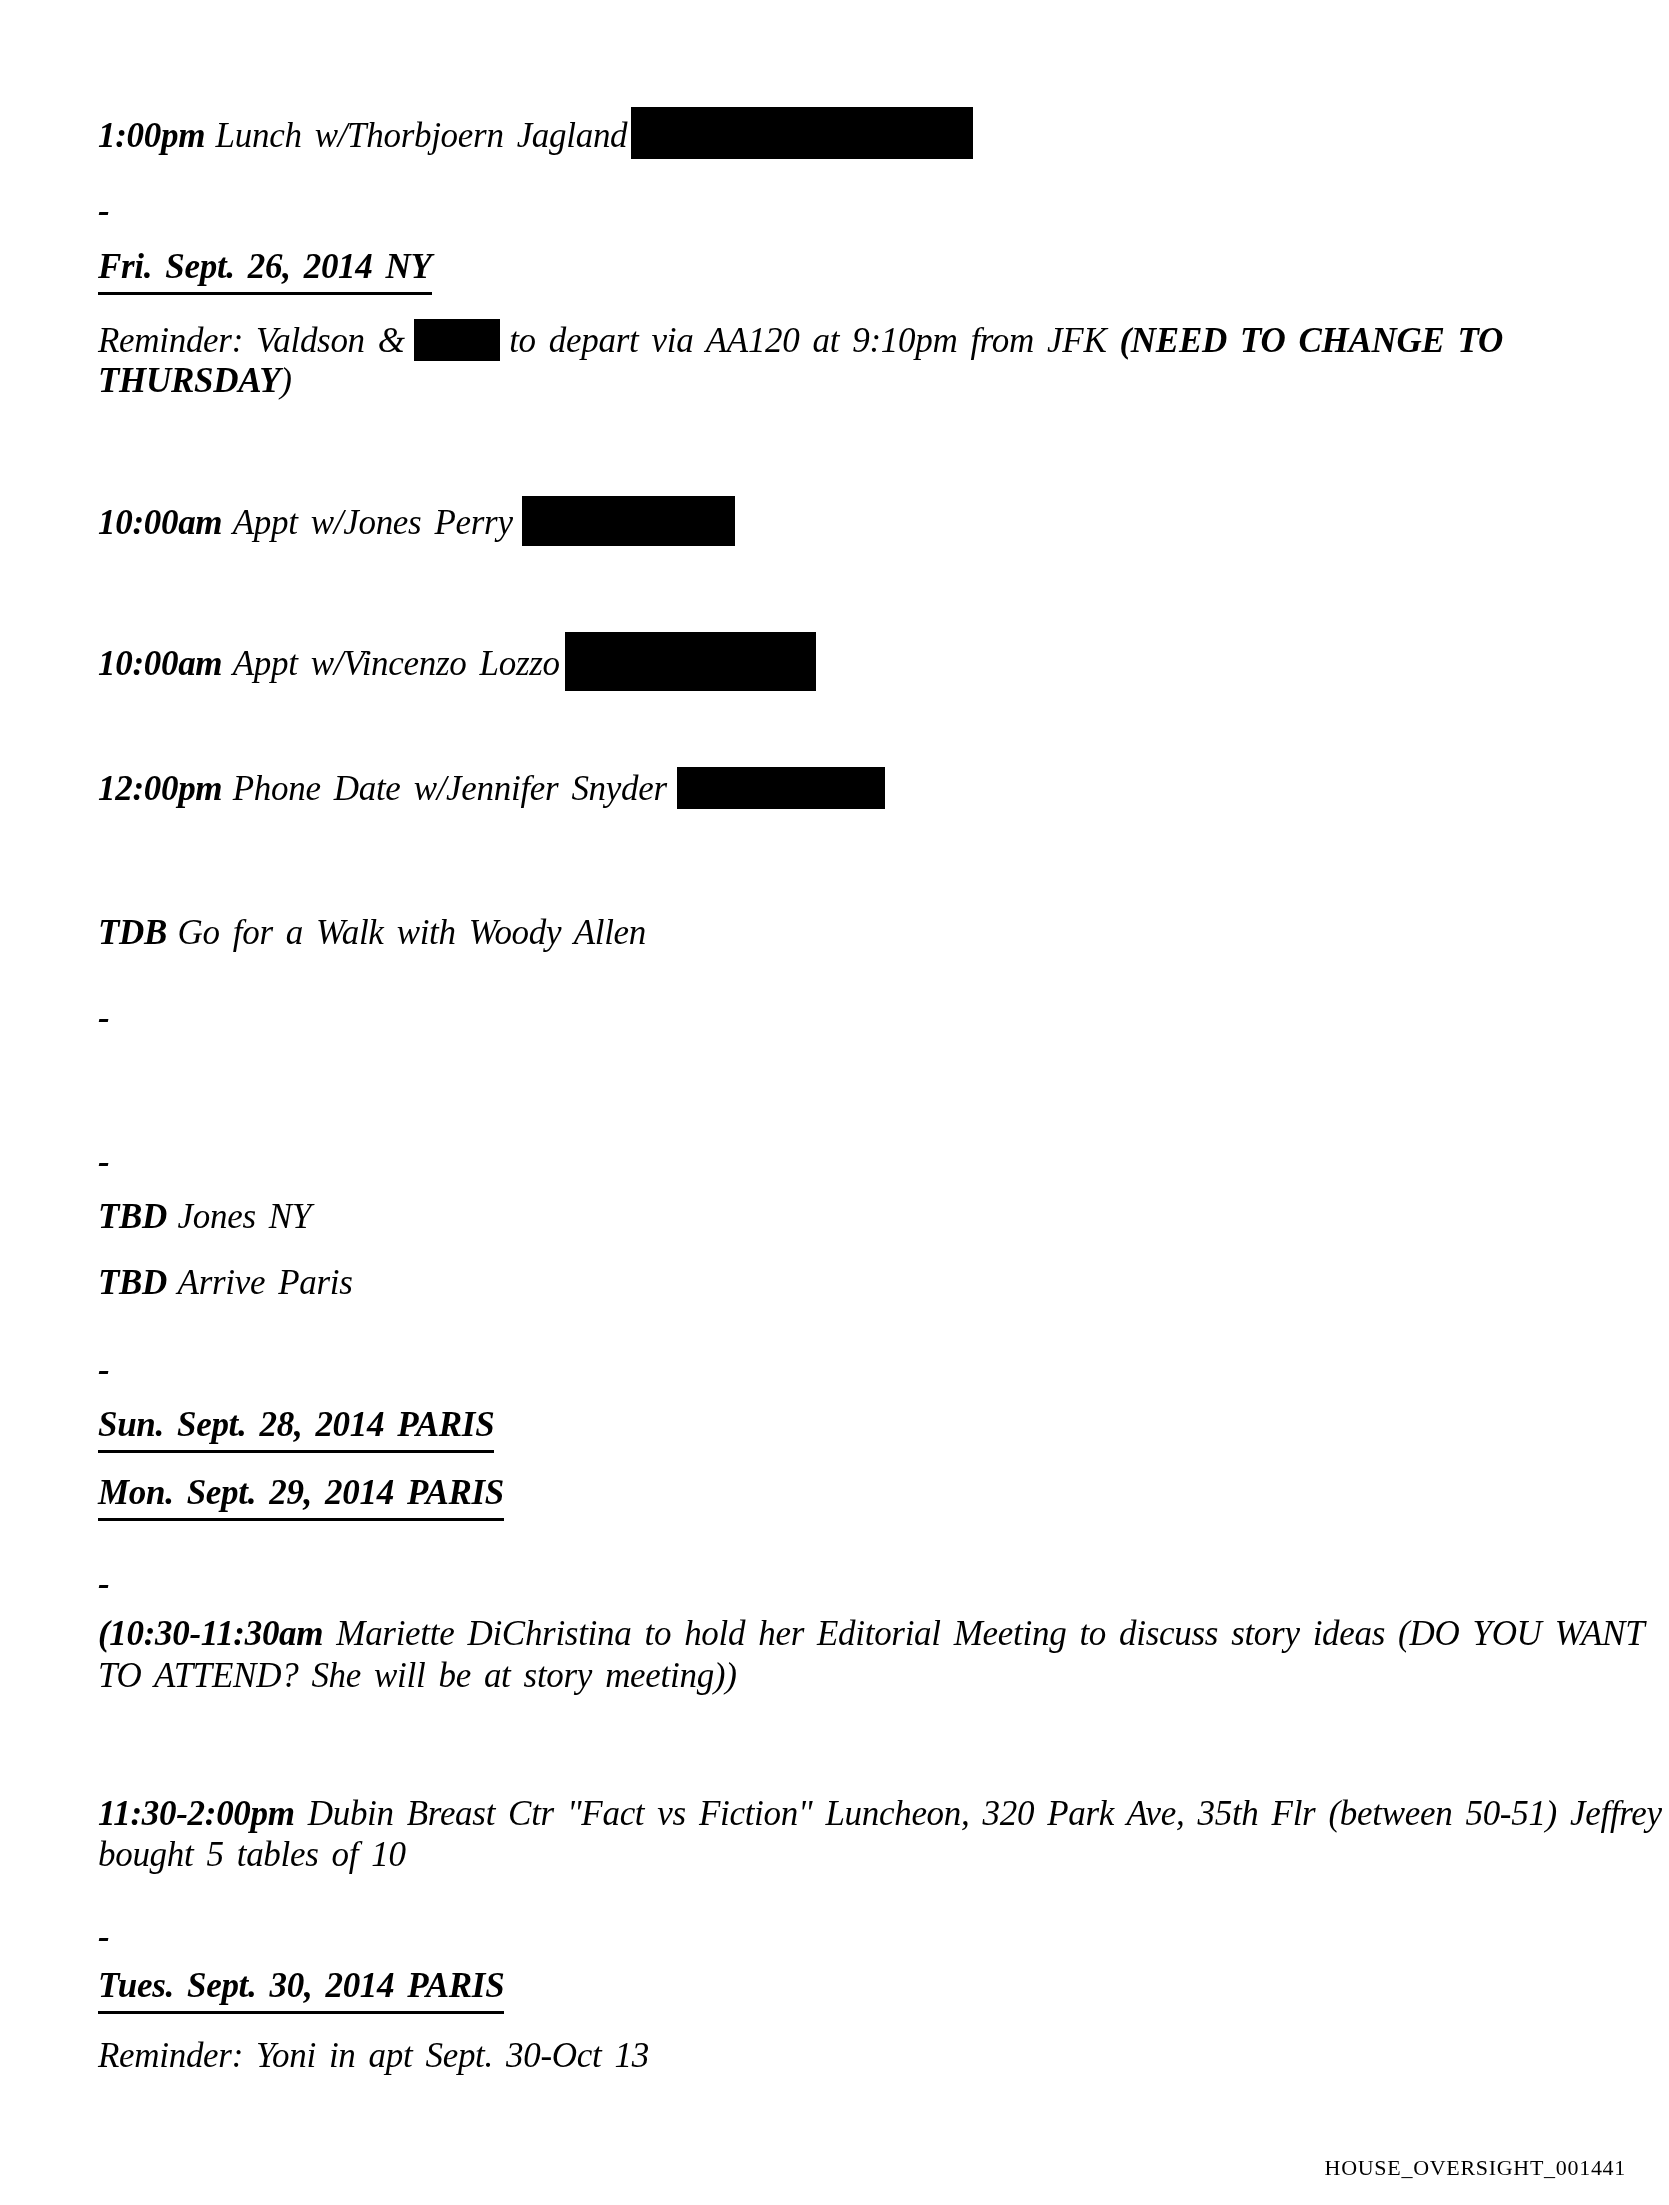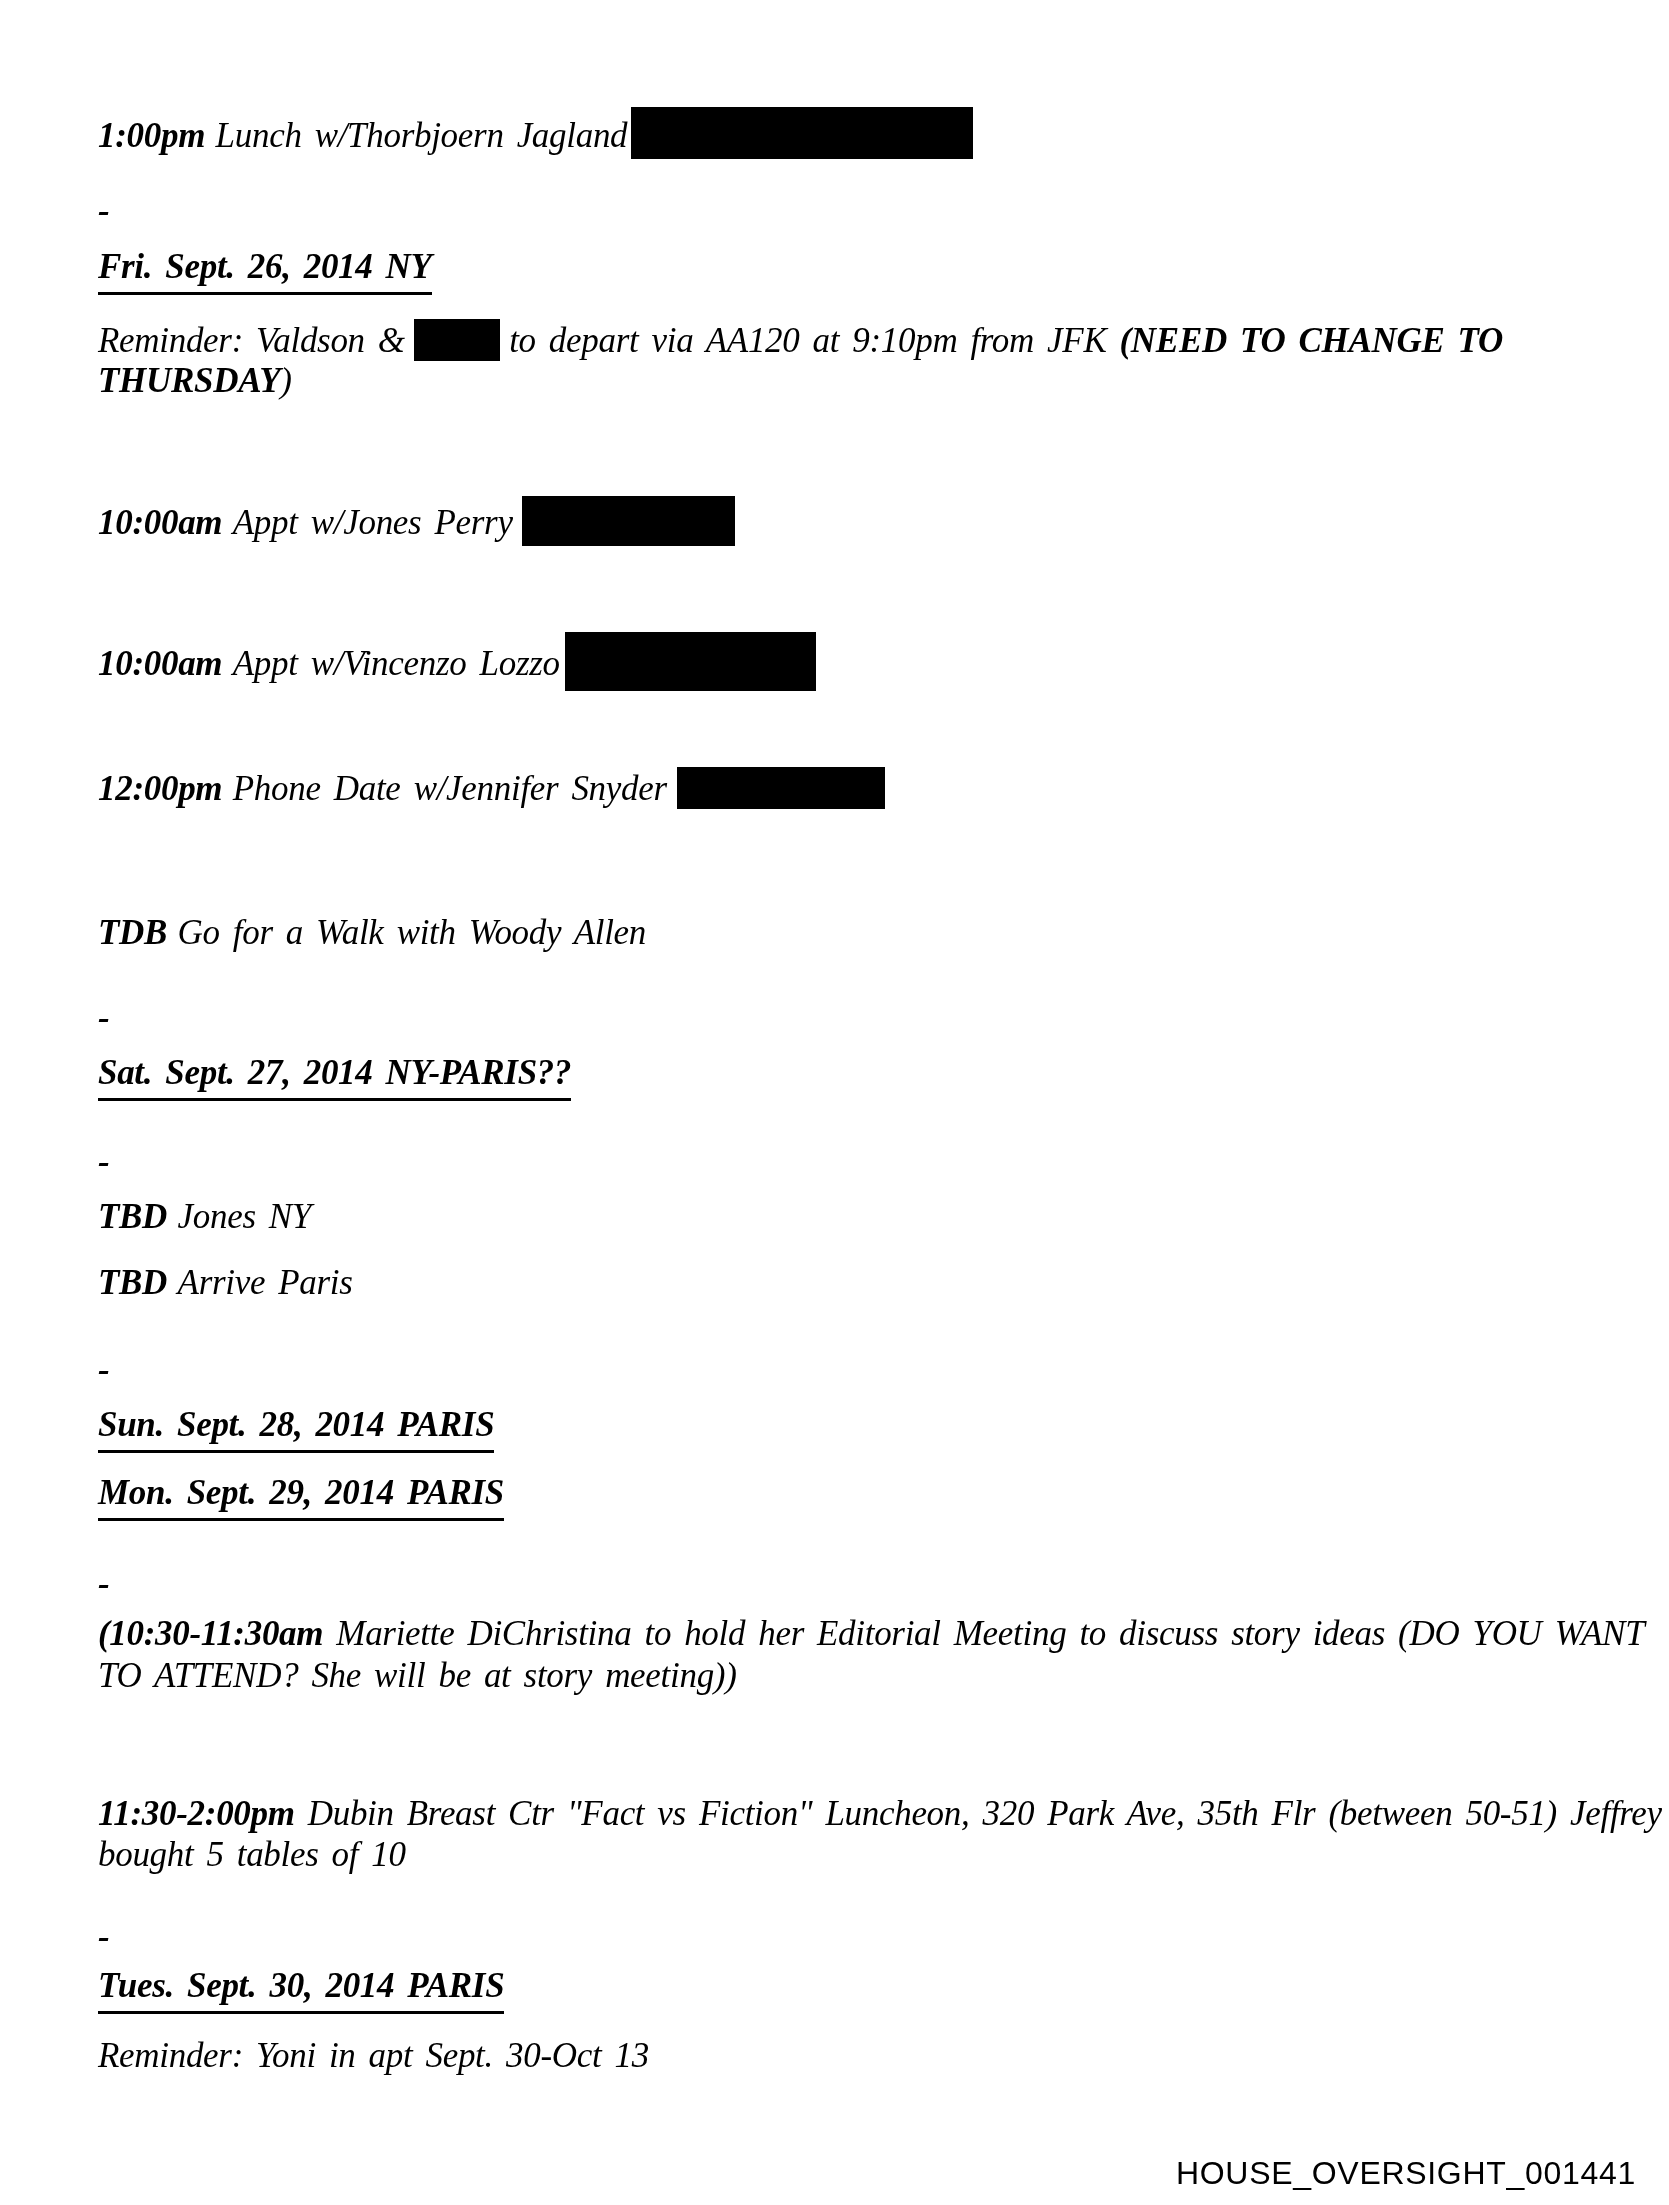--- a/index.html
+++ b/index.html
@@ -48,24 +48,24 @@
     font-weight: 700;
     font-style: italic;
     line-height: 1;
   }
   .redaction {
     display: inline-block;
     background: #000000;
   }
   .footer {
     position: absolute;
-    right: 33px;
+    right: 43px;
     top: 2155px;
-    font-family: Liberation Sans, sans-serif;
-    font-size: 32px;
+    font-family: Liberation Serif, serif;
+    font-size: 22px;
     font-style: normal;
     letter-spacing: 0.7px;
   }
 </style>
 </head>
 <body>
 
 <div class="page">
 
   <div class="line" style="top:107px">
@@ -96,23 +96,20 @@
   <div class="line" style="top:767px">
     <span class="time">12:00pm</span><span>Phone Date w/Jennifer Snyder</span><span class="redaction" style="width:208px;height:42px;vertical-align:-9.2px;margin-left:10.5px"></span>
   </div>
 
   <div class="line" style="top:913px">
     <span class="time">TDB</span><span>Go for a Walk with Woody Allen</span>
   </div>
 
   <div class="dash" style="top:1000px">-</div>
 
-  <div class="line" style="top:1053px">
-    <span class="heading">Sat. Sept. 27, 2014 NY-PARIS??</span>
-  </div>
 
   <div class="dash" style="top:1144px">-</div>
 
   <div class="line" style="top:1197px">
     <span class="time">TBD</span><span>Jones NY</span>
   </div>
 
   <div class="line" style="top:1263px">
     <span class="time">TBD</span><span>Arrive Paris</span>
   </div>

